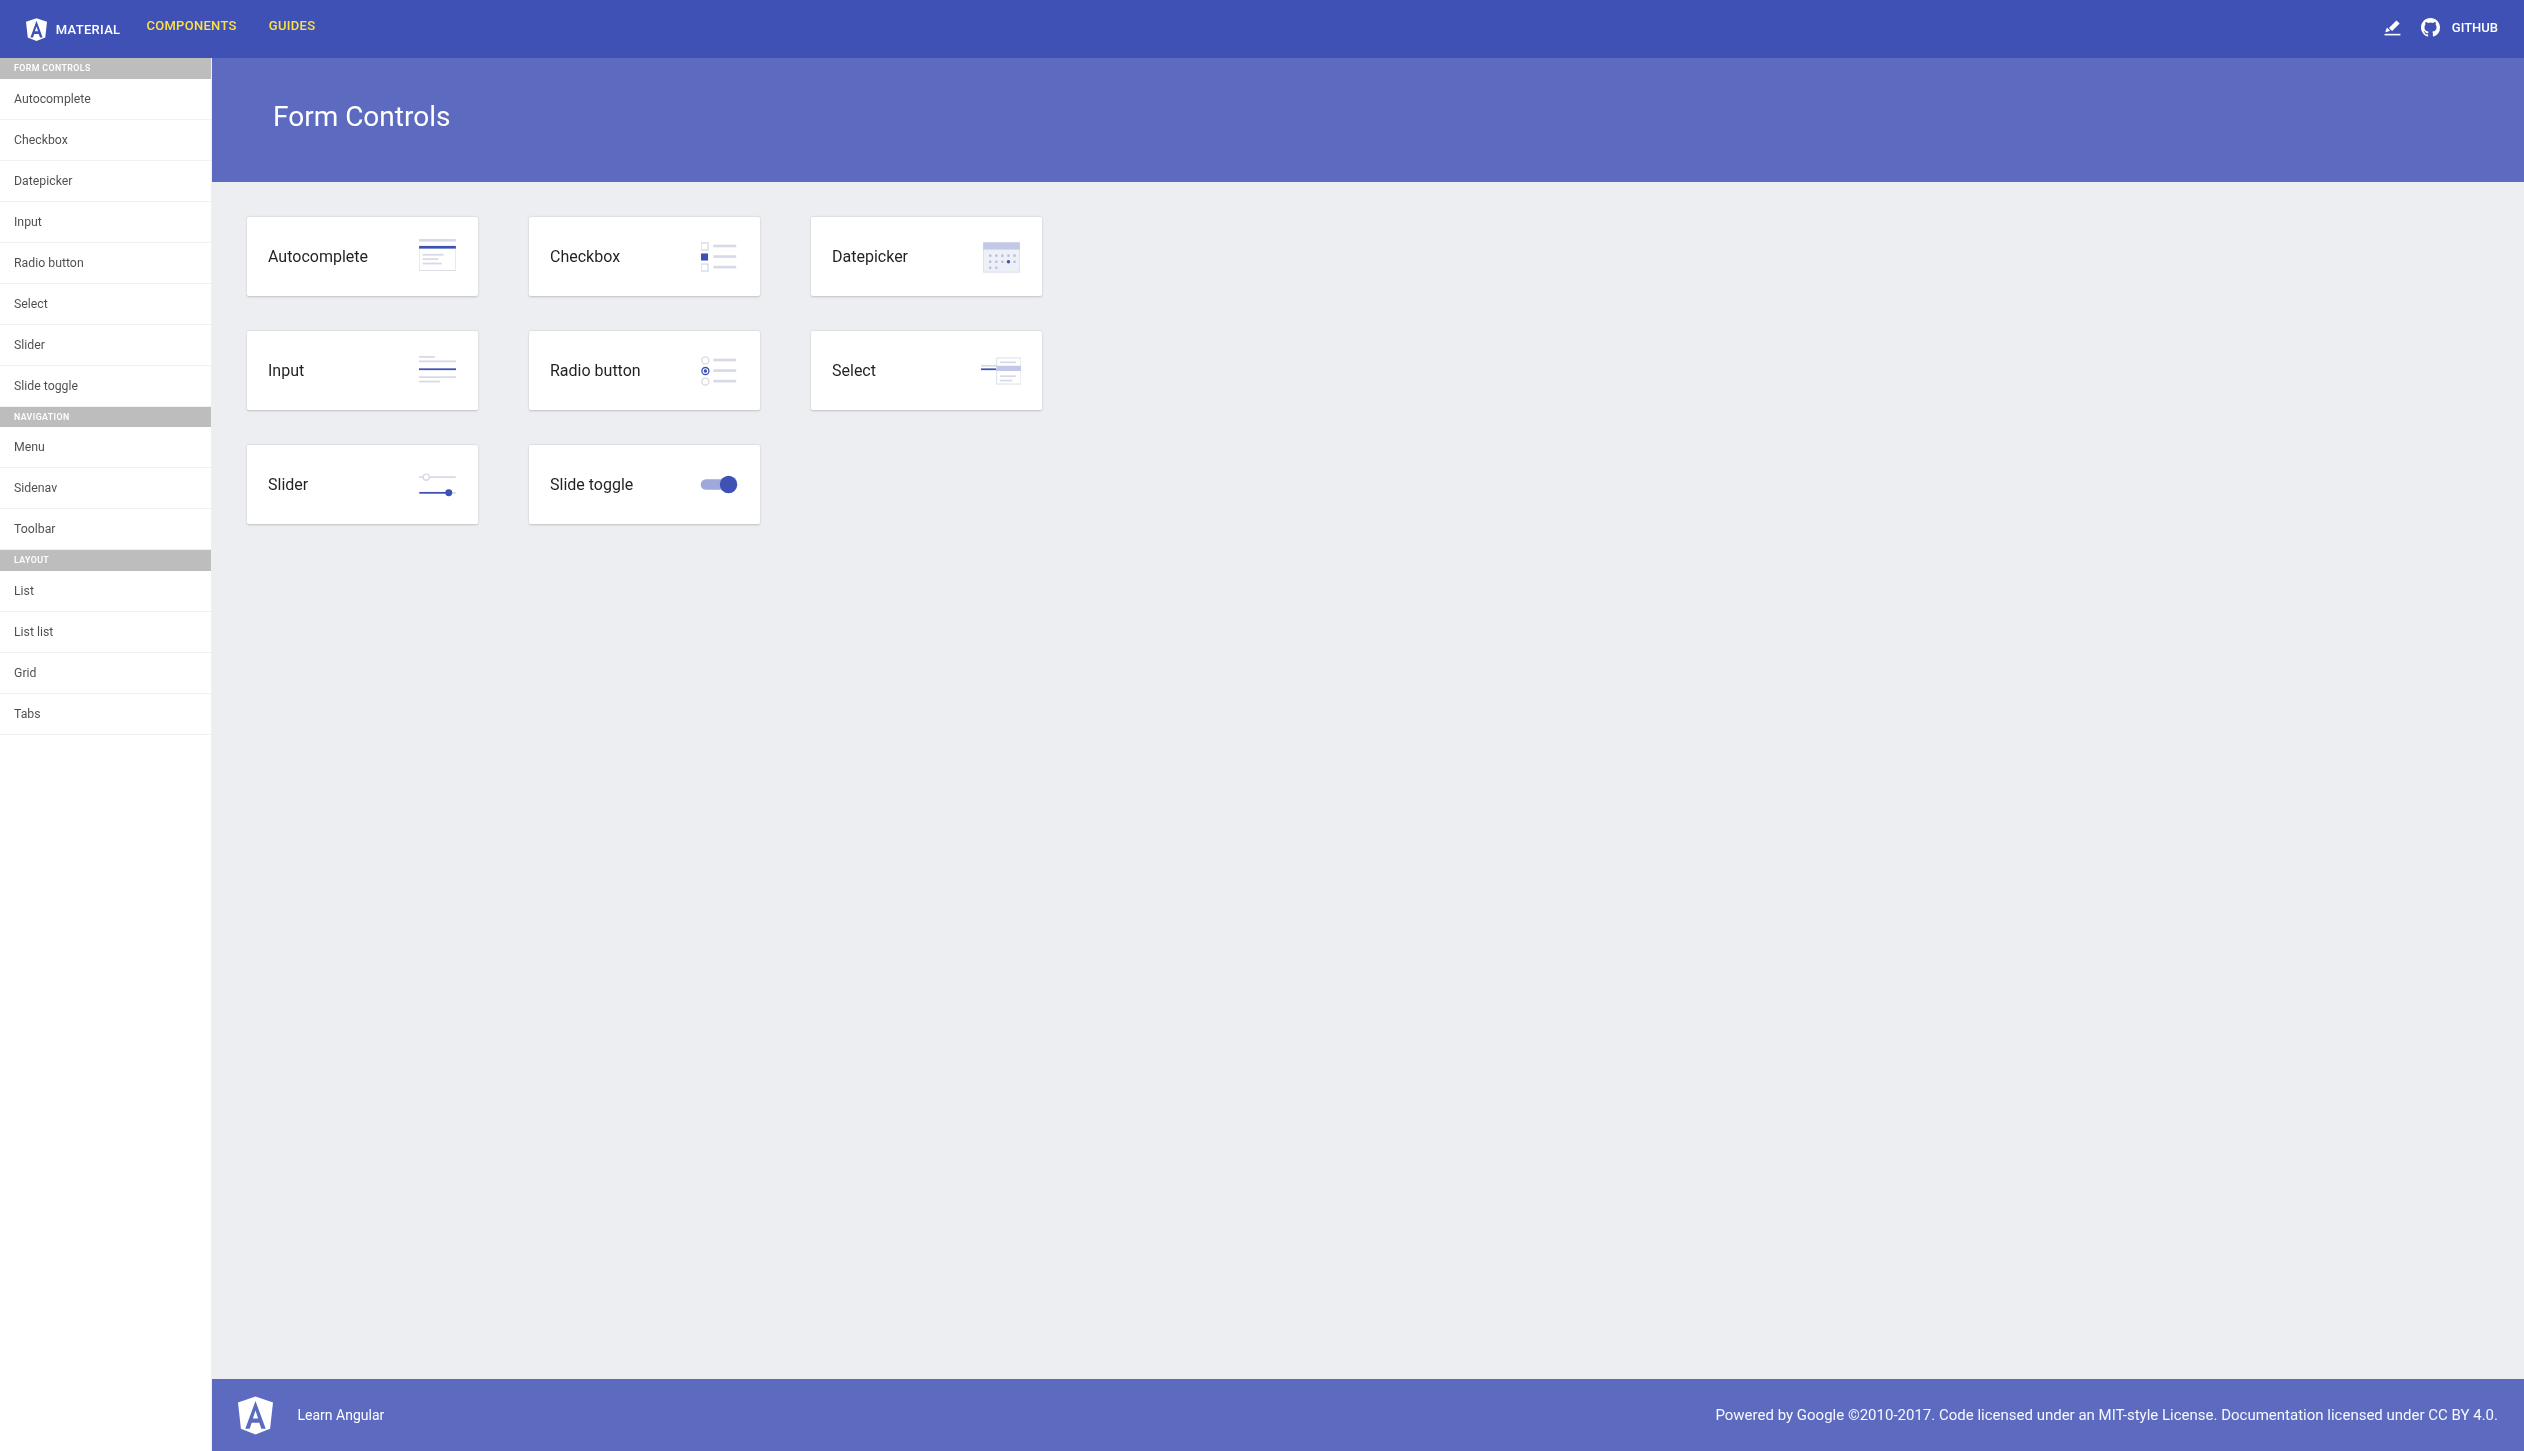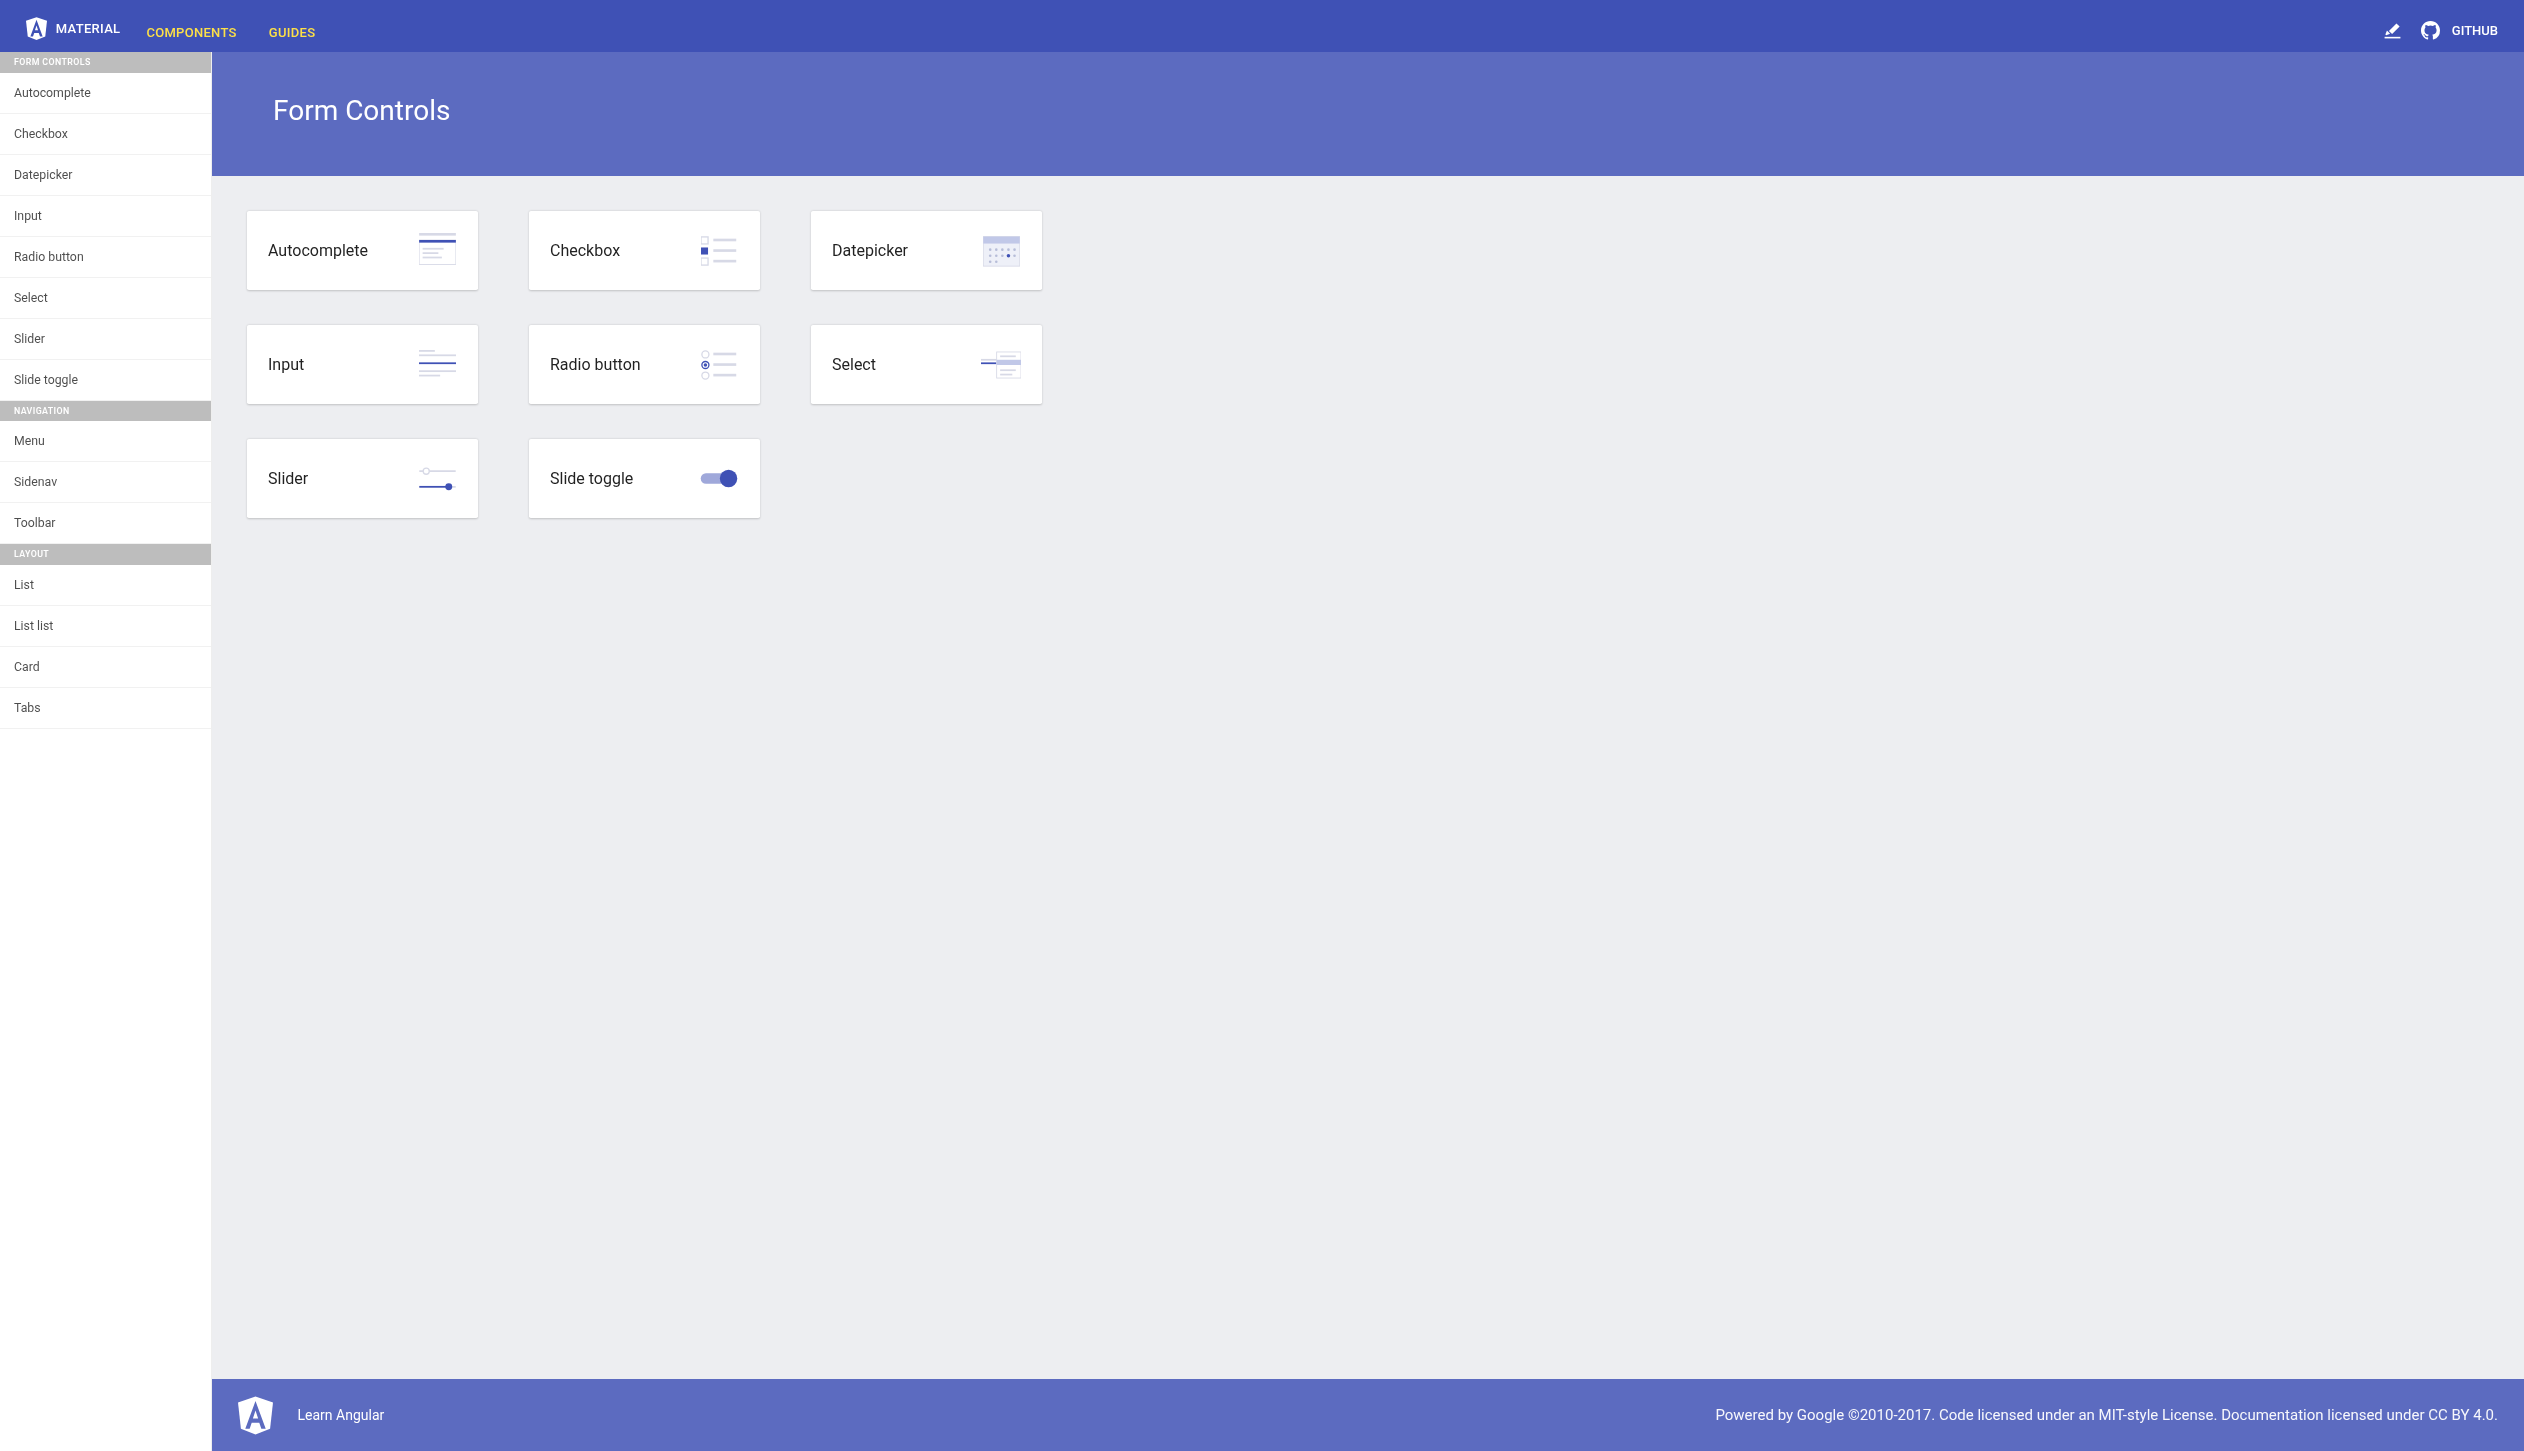--- a/index.html
+++ b/index.html
@@ -8,24 +8,24 @@
   background: #fafafa;
   color: rgba(0,0,0,0.87);
   overflow: hidden;
 }
 .app { display: flex; flex-direction: column; height: 100vh; width: 100vw; }
 
 
 .navbar {
   background: #3f51b5;
   color: #fff;
-  height: 52px;
+  height: 58px;
   display: flex;
-  align-items: flex-end;
-  padding: 12px 26px;
+  align-items: flex-start;
+  padding: 18px 26px;
   flex-shrink: 0;
 }
 .brand { display: flex; align-items: center; gap: 8.8px; margin-right: 26px; }
 .brand-text { font-size: 13px; font-weight: 500; letter-spacing: 0.3px; }
 .nav-links { display: flex; gap: 32px; }
 .nav-link { color: #fde047; font-size: 13px; font-weight: 500; letter-spacing: 0.3px; cursor: pointer; }
 .navbar-right { margin-left: auto; display: flex; align-items: center; gap: 19px; }
 .navbar-right .icon-btn { display: flex; align-items: center; justify-content: center; cursor: pointer; }
 .github-link { display: flex; align-items: center; gap: 12px; font-size: 13px; font-weight: 500; cursor: pointer; }
 
@@ -154,21 +154,21 @@
       <div class="side-item">Slide toggle</div>
 
       <div class="side-group-header">NAVIGATION</div>
       <div class="side-item">Menu</div>
       <div class="side-item">Sidenav</div>
       <div class="side-item">Toolbar</div>
 
       <div class="side-group-header">LAYOUT</div>
       <div class="side-item">List</div>
       <div class="side-item">List list</div>
-      <div class="side-item">Card</div>
+      <div class="side-item">Grid</div>
       <div class="side-item">Tabs</div>
     </div>
 
     <div class="main">
       <div class="hero">
         <h1>Form Controls</h1>
       </div>
 
       <div class="grid-wrap">
         <div class="cards">

